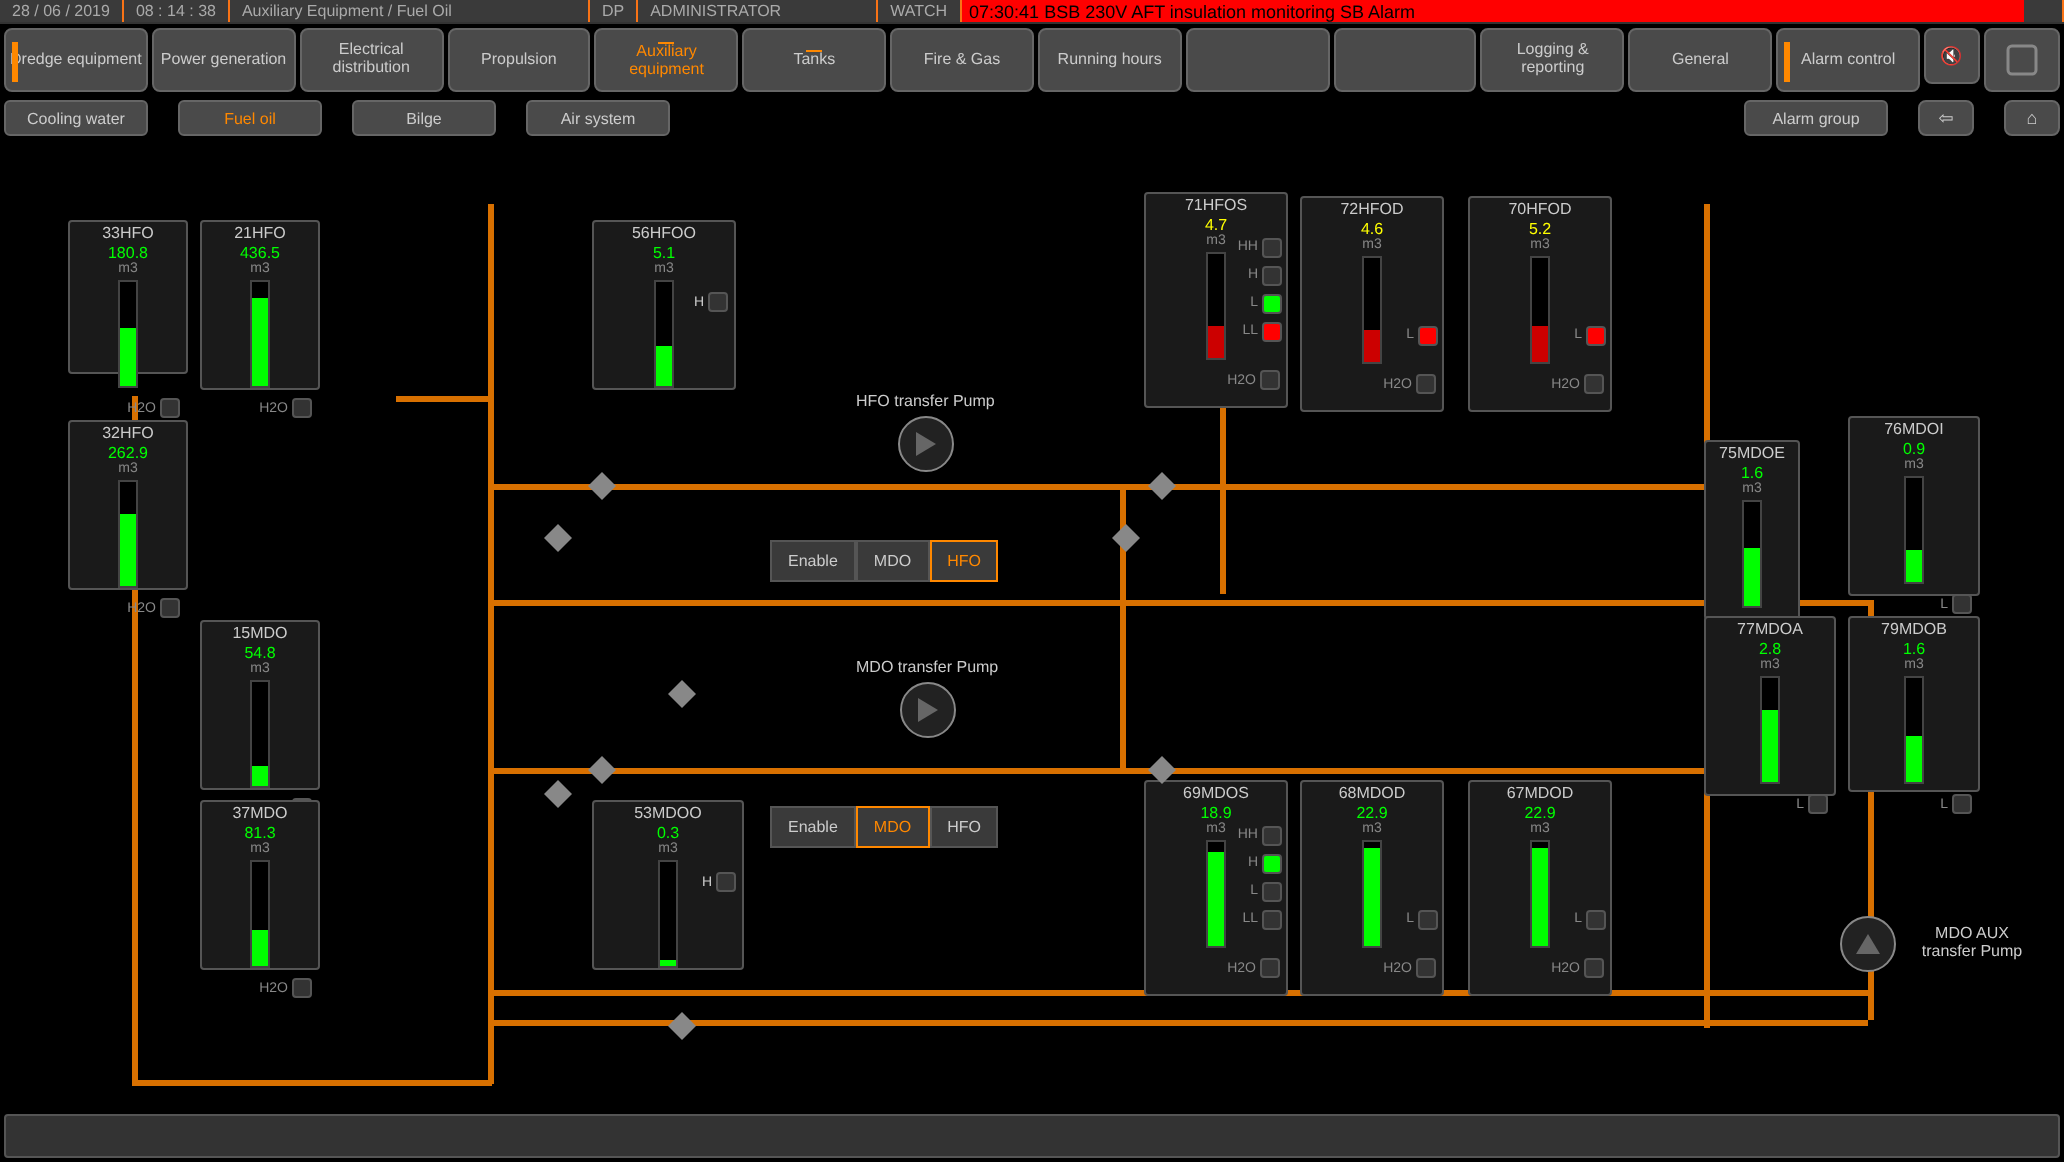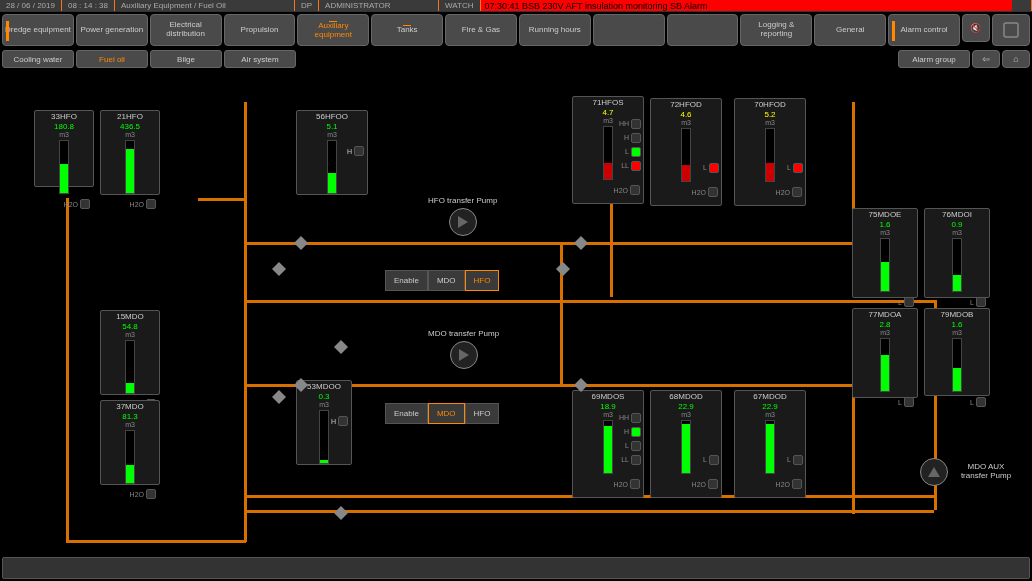--- a/index.html
+++ b/index.html
@@ -6,21 +6,21 @@
 body{background:#000;font-family:Arial,sans-serif;width:1032px;height:581px;overflow:hidden;position:relative;font-size:9px;color:#ccc}
 .topbar{display:flex;height:12px;background:#1a1a1a;border-bottom:1px solid #333}
 .tb-seg{border-right:1px solid #f97316;padding:0 6px;line-height:12px;font-size:8px;color:#aaa;background:#3a3a3a}
 .tb-alarm{background:#f00;color:#000;flex:1;padding:0 4px;font-size:9px;line-height:12px}
 .nav{display:flex;padding:2px;gap:2px;background:#000}
 .nav-btn{flex:1;min-width:65px;height:32px;background:#4a4a4a;border:1px solid #666;border-radius:4px;display:flex;flex-direction:column;justify-content:center;align-items:center;color:#ccc;font-size:8px;cursor:pointer;text-align:center;line-height:1.1;padding:2px;position:relative}
 .nav-btn.active{color:#f80}
 .nav-btn.empty{background:#4a4a4a}
 .nav-btn.alarm::before{content:"";width:3px;height:20px;background:#f80;position:absolute;left:3px;top:6px}
 .nav-marker{width:8px;height:1px;background:#f80}
-.subnav{display:flex;padding:2px;gap:2px}
+.subnav{display:flex;padding:2px;gap:15px}
 .sub-btn{width:72px;height:18px;background:#4a4a4a;border:1px solid #666;border-radius:3px;color:#ccc;font-size:8px;display:flex;align-items:center;justify-content:center;cursor:pointer}
 .sub-btn.active{color:#f80}
 .icon-btn{width:28px;height:28px;background:#4a4a4a;border:1px solid #666;border-radius:4px;display:flex;align-items:center;justify-content:center;cursor:pointer;position:relative}
 .main{position:absolute;top:80px;left:0;right:0;bottom:26px;background:#000}
 .tank{position:absolute;width:60px;background:#1a1a1a;border:1px solid #555;border-radius:2px}
 .tank.wide{width:72px}
 .tank-title{text-align:center;font-size:8px;color:#ccc;padding:1px 0}
 .tank-val{text-align:center;font-size:8px;color:#0f0}
 .tank-unit{text-align:center;font-size:7px;color:#888}
 .tank-bar-area{display:flex;justify-content:center;padding:2px;position:relative;height:60px}
@@ -144,20 +144,34 @@
   <div class="tank-bar-area">
         <div class="tank-bar">
           <div class="tank-fill" style="height:55%"></div>
         </div>
       </div>
   <div class="tank-footer">
         <span>H2O</span>
         <span class="ind"></span>
       </div>
 </div>
+<div class="tank" style="left:34px;top:130px;height:85px">
+  <div class="tank-title">32HFO</div>
+  <div class="tank-val">262.9</div>
+  <div class="tank-unit">m3</div>
+  <div class="tank-bar-area">
+        <div class="tank-bar">
+          <div class="tank-fill" style="height:70%"></div>
+        </div>
+      </div>
+  <div class="tank-footer">
+        <span>H2O</span>
+        <span class="ind"></span>
+      </div>
+</div>
 
 <div class="tank" style="left:100px;top:30px;height:85px">
   <div class="tank-title">21HFO</div>
   <div class="tank-val">436.5</div>
   <div class="tank-unit">m3</div>
   <div class="tank-bar-area">
         <div class="tank-bar">
           <div class="tank-fill" style="height:85%"></div>
         </div>
       </div>
@@ -202,21 +216,21 @@
   <div class="tank-bar-area">
         <div class="tank-bar">
           <div class="tank-fill" style="height:38%"></div>
         </div>
       </div>
   <div style="position:absolute;right:3px;top:35px;font-size:7px;display:flex;align-items:center;gap:2px">
         <span>H</span>
         <span class="ind"></span>
       </div>
 </div>
-<div class="tank" style="left:296px;top:300px;height:85px;width:56px">
+<div class="tank" style="left:296px;top:320px;height:85px;width:76px">
   <div class="tank-title">53MDOO</div>
   <div class="tank-val">0.3</div>
   <div class="tank-unit">m3</div>
   <div class="tank-bar-area">
         <div class="tank-bar">
           <div class="tank-fill" style="height:5%"></div>
         </div>
       </div>
   <div style="position:absolute;right:3px;top:35px;font-size:7px;display:flex;align-items:center;gap:2px">
         <span>H</span>
@@ -367,21 +381,21 @@
           <span>L</span>
           <span class="ind"></span>
         </div>
   </div>
   <div class="tank-footer">
         <span>H2O</span>
         <span class="ind"></span>
       </div>
 </div>
 
-<div class="tank" style="left:852px;top:128px;height:90px;width:66px">
+<div class="tank" style="left:852px;top:140px;height:90px;width:48px">
   <div class="tank-title">75MDOE</div>
   <div class="tank-val">1.6</div>
   <div class="tank-unit">m3</div>
   <div class="tank-bar-area">
         <div class="tank-bar">
           <div class="tank-fill" style="height:55%"></div>
         </div>
       </div>
   <div class="tank-footer">
         <span>L</span>

